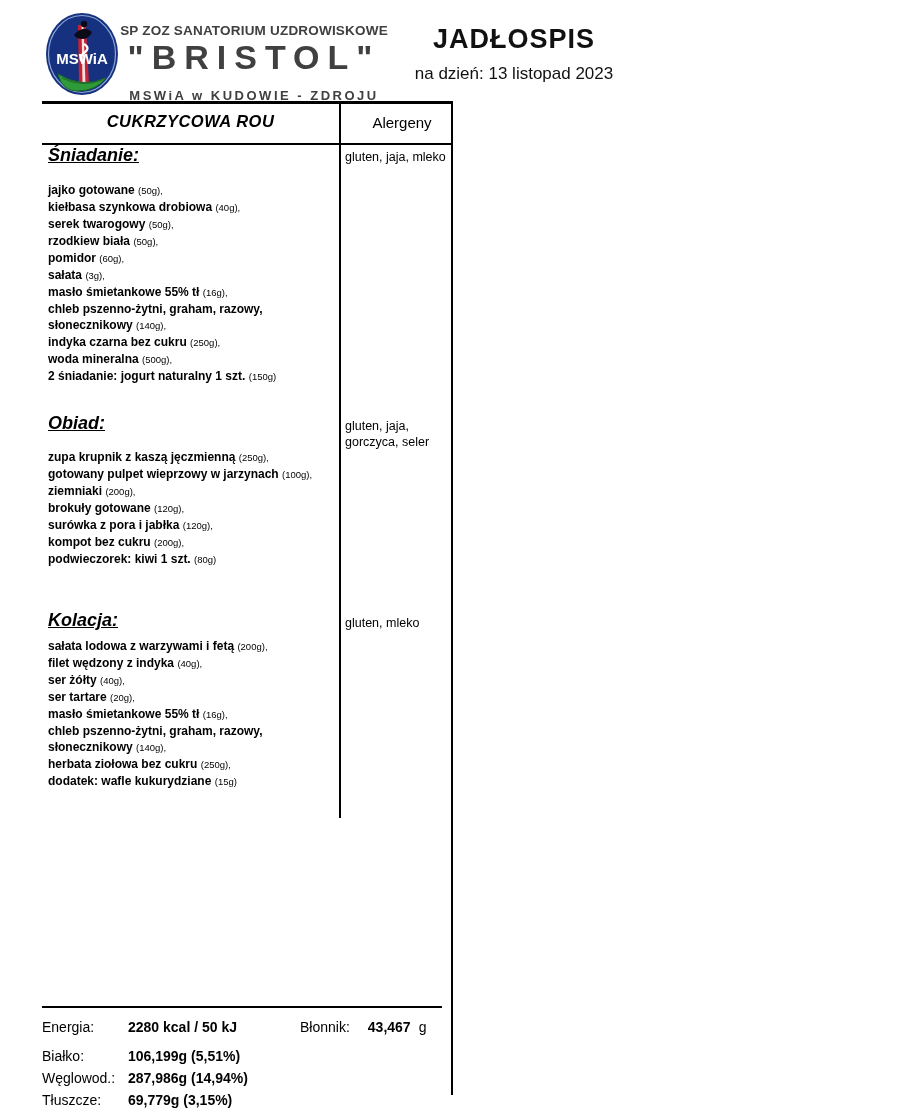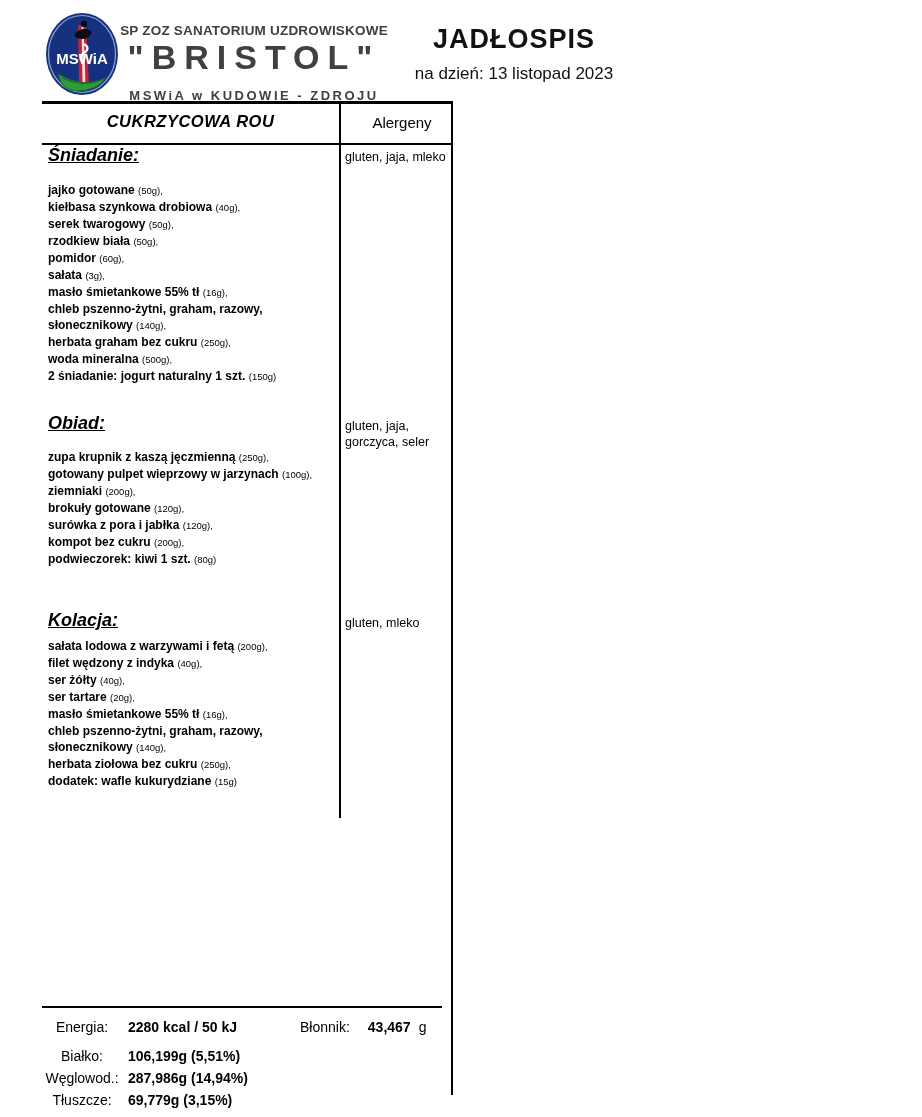--- a/index.html
+++ b/index.html
@@ -29,21 +29,21 @@
     font-size:16.5px;font-weight:bold;font-style:italic;letter-spacing:.5px;}
   .allerg-header{left:341px;top:114px;width:122px;text-align:center;font-size:15px;}
   
   .sec-title{position:absolute;font-size:18px;font-weight:bold;font-style:italic;
     text-decoration:underline;white-space:nowrap;}
   .sec-allerg{position:absolute;width:103px;font-size:12.5px;line-height:16px;}
   .sec-items{position:absolute;width:293px;font-size:12px;font-weight:bold;line-height:16px;}
   .item-qty{font-size:9.5px;font-weight:normal;}
   
   .sum-row{position:absolute;left:42px;display:flex;font-size:14px;white-space:nowrap;}
-  .sum-label{width:80px;text-align:center;margin-right:6px;}
+  .sum-label{width:80px;text-align:left;margin-right:6px;}
   .sum-value{font-weight:bold;}
   .sum-fiber{left:300px;top:1019px;display:flex;font-size:14px;white-space:nowrap;}
   .fiber-value{font-weight:bold;margin-left:18px;}
   .fiber-unit{margin-left:8px;}
 </style>
 </head>
 <body>
 
 <div class="page">
 
@@ -93,21 +93,21 @@
   
   <div id="sections" style="display:contents"><div class="sec-title" style="left: 48px; top: 145px;">Śniadanie:</div><div class="sec-allerg" style="left: 345px; top: 149px;">gluten, jaja, mleko</div><div class="sec-items" style="left: 48px; top: 182px;">
         <div class="item"><span class="item-name">jajko gotowane</span> <span class="item-qty">(50g),</span></div>
         <div class="item"><span class="item-name">kiełbasa szynkowa drobiowa</span> <span class="item-qty">(40g),</span></div>
         <div class="item"><span class="item-name">serek twarogowy</span> <span class="item-qty">(50g),</span></div>
         <div class="item"><span class="item-name">rzodkiew biała</span> <span class="item-qty">(50g),</span></div>
         <div class="item"><span class="item-name">pomidor</span> <span class="item-qty">(60g),</span></div>
         <div class="item"><span class="item-name">sałata</span> <span class="item-qty">(3g),</span></div>
         <div class="item"><span class="item-name">masło śmietankowe 55% tł</span> <span class="item-qty">(16g),</span></div>
         <div class="item"><span class="item-name">chleb pszenno-żytni, graham, razowy, słonecznikowy</span> <span class="item-qty">(140g),</span></div>
-        <div class="item"><span class="item-name">herbata graham bez cukru</span> <span class="item-qty">(250g),</span></div>
+        <div class="item"><span class="item-name">indyka czarna bez cukru</span> <span class="item-qty">(250g),</span></div>
         <div class="item"><span class="item-name">woda mineralna</span> <span class="item-qty">(500g),</span></div>
         <div class="item"><span class="item-name">2 śniadanie: jogurt naturalny 1 szt.</span> <span class="item-qty">(150g)</span></div>
       </div><div class="sec-title" style="left: 48px; top: 413px;">Obiad:</div><div class="sec-allerg" style="left: 345px; top: 418px;">gluten, jaja, gorczyca, seler</div><div class="sec-items" style="left: 48px; top: 449px;">
         <div class="item"><span class="item-name">zupa krupnik z kaszą jęczmienną</span> <span class="item-qty">(250g),</span></div>
         <div class="item"><span class="item-name">gotowany pulpet wieprzowy w jarzynach</span> <span class="item-qty">(100g),</span></div>
         <div class="item"><span class="item-name">ziemniaki</span> <span class="item-qty">(200g),</span></div>
         <div class="item"><span class="item-name">brokuły gotowane</span> <span class="item-qty">(120g),</span></div>
         <div class="item"><span class="item-name">surówka z pora i jabłka</span> <span class="item-qty">(120g),</span></div>
         <div class="item"><span class="item-name">kompot bez cukru</span> <span class="item-qty">(200g),</span></div>
         <div class="item"><span class="item-name">podwieczorek: kiwi 1 szt.</span> <span class="item-qty">(80g)</span></div>

